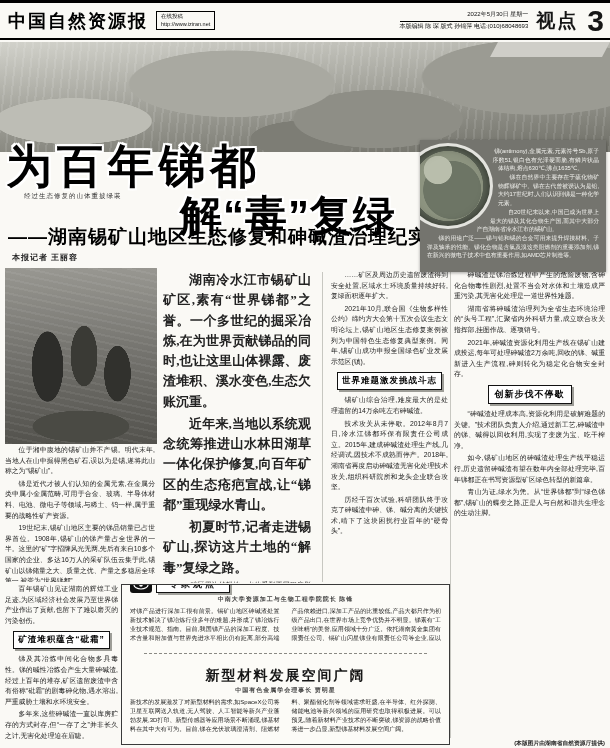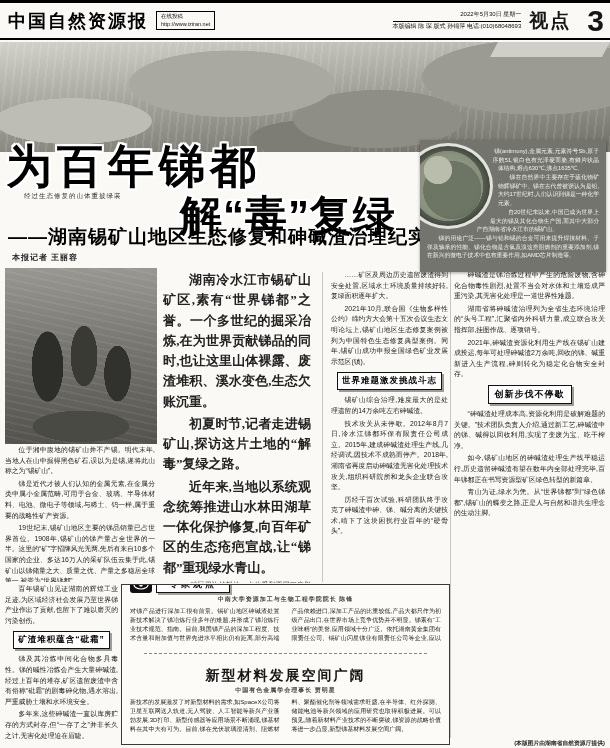--- a/index.html
+++ b/index.html
@@ -21,21 +21,21 @@
     font-family:"Liberation Serif","DejaVu Serif",serif;
     font-weight:bold; font-size:18px; letter-spacing:2px; color:#000;
   }
   .submit-box {
     border:1px solid #000; padding:1px 4px; font-size:5.5px; line-height:1.4;
     color:#111; text-align:left;
   }
   .mast-right { display:flex; align-items:center; gap:8px; }
   .date-block { text-align:right; font-size:6px; color:#111; line-height:1.6; }
   .date-block .date { border-bottom:1px solid #000; padding-bottom:1px; }
-  .page-label { display:flex; align-items:flex-end; gap:16px; }
+  .page-label { display:flex; align-items:flex-end; gap:9px; }
   .page-label .sec { font-size:19px; font-weight:900; letter-spacing:2px; }
   .page-label .num { font-size:30px; font-weight:900; line-height:0.85; }
   .gray-slant {
     position:absolute; right:0; top:42px; width:112px; height:15px;
     background:#cfcec8; transform:skewX(-28deg); transform-origin:top right; z-index:1;
   }
   
   .top-photo {
     position:absolute; left:0; top:42px; width:610px; height:110px; z-index:0;
     background:
@@ -178,22 +178,22 @@
 
   <div class="col" style="left:5px; top:584px; width:113px; height:161px;">
     <p class="para">百年锡矿山见证湖南的辉煌工业足迹,为区域经济社会发展乃至世界锑产业作出了贡献,也留下了难以磨灭的污染创伤。</p>
     <div class="h-box sm">矿渣堆积蕴含“砒霜”</div>
     <p class="para">锑及其冶炼中间化合物多具毒性。锑的碱性冶炼会产生大量砷碱渣,经过上百年的堆存,矿区遗留废渣中含有俗称“砒霜”的剧毒砷化物,遇水溶出,严重威胁土壤和水环境安全。</p>
     <p class="para">多年来,这些砷碱渣一直以库房贮存的方式封存,但“一存了之”并非长久之计,无害化处理迫在眉睫。</p>
   </div>
 
   <div class="col" style="left:163px; top:270px; width:148px; height:313px;">
     <p class="para lede-p">湖南冷水江市锡矿山矿区,素有“世界锑都”之誉。一个多世纪的掘采冶炼,在为世界贡献锑品的同时,也让这里山体裸露、废渣堆积、溪水变色,生态欠账沉重。</p>
+    <p class="para lede-p">近年来,当地以系统观念统筹推进山水林田湖草一体化保护修复,向百年矿区的生态疮疤宣战,让“锑都”重现绿水青山。</p>
     <p class="para lede-p">初夏时节,记者走进锡矿山,探访这片土地的“解毒”复绿之路。</p>
-    <p class="para lede-p">近年来,当地以系统观念统筹推进山水林田湖草一体化保护修复,向百年矿区的生态疮疤宣战,让“锑都”重现绿水青山。</p>
     <p class="para">……矿区周边的耕地、水体受到不同程度影响,群众的生产生活一度被废渣所困。</p>
     <div class="h-box">迎难而上治污染</div>
     <p class="para">20世纪末,锡矿山地区建设了世界第一条砷碱渣处理线,专家连续进行技术攻关,但收效甚微。</p>
     <p class="para">“2016年以来,全省累计关闭退出矿山企业171家,保留矿山减少为2家,锑冶炼企业从91家压减整合为9家,全部达到环保要求。”冷水江市相关负责人介绍。</p>
     <p class="para">除整治矿山企业外,在锡矿山地区还开展了山水林田湖草系统治理,通过削坡减载、植树造林、绿化山体、覆土复垦等方式改良土壤,种植金银花等经济作物,昔日的废渣山重新披上了绿装。</p>
   </div>
 
   <div class="vrule" style="left:322px; top:272px; height:310px;"></div>
   <div class="vrule" style="left:450px; top:272px; height:466px;"></div>
 

